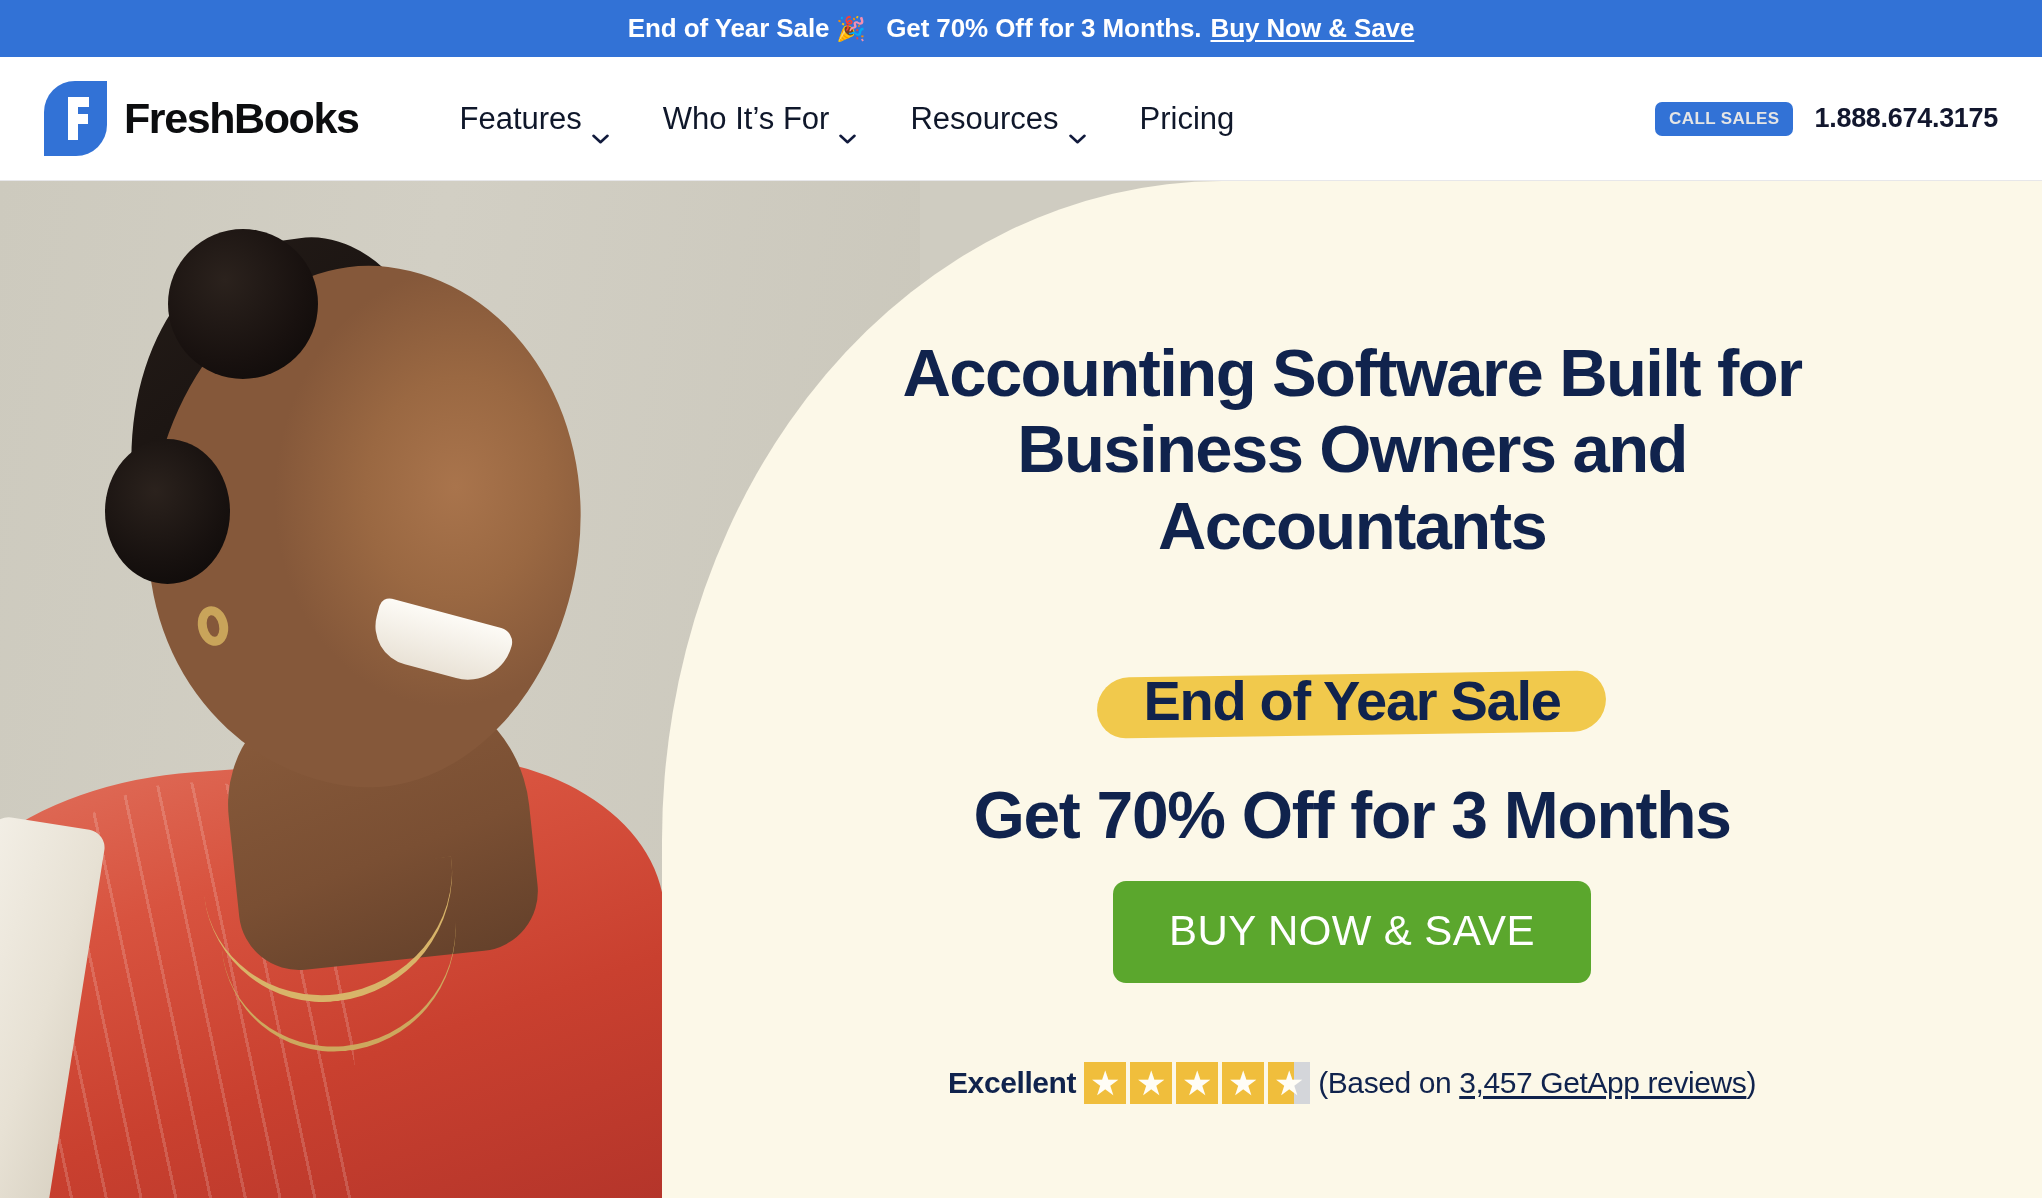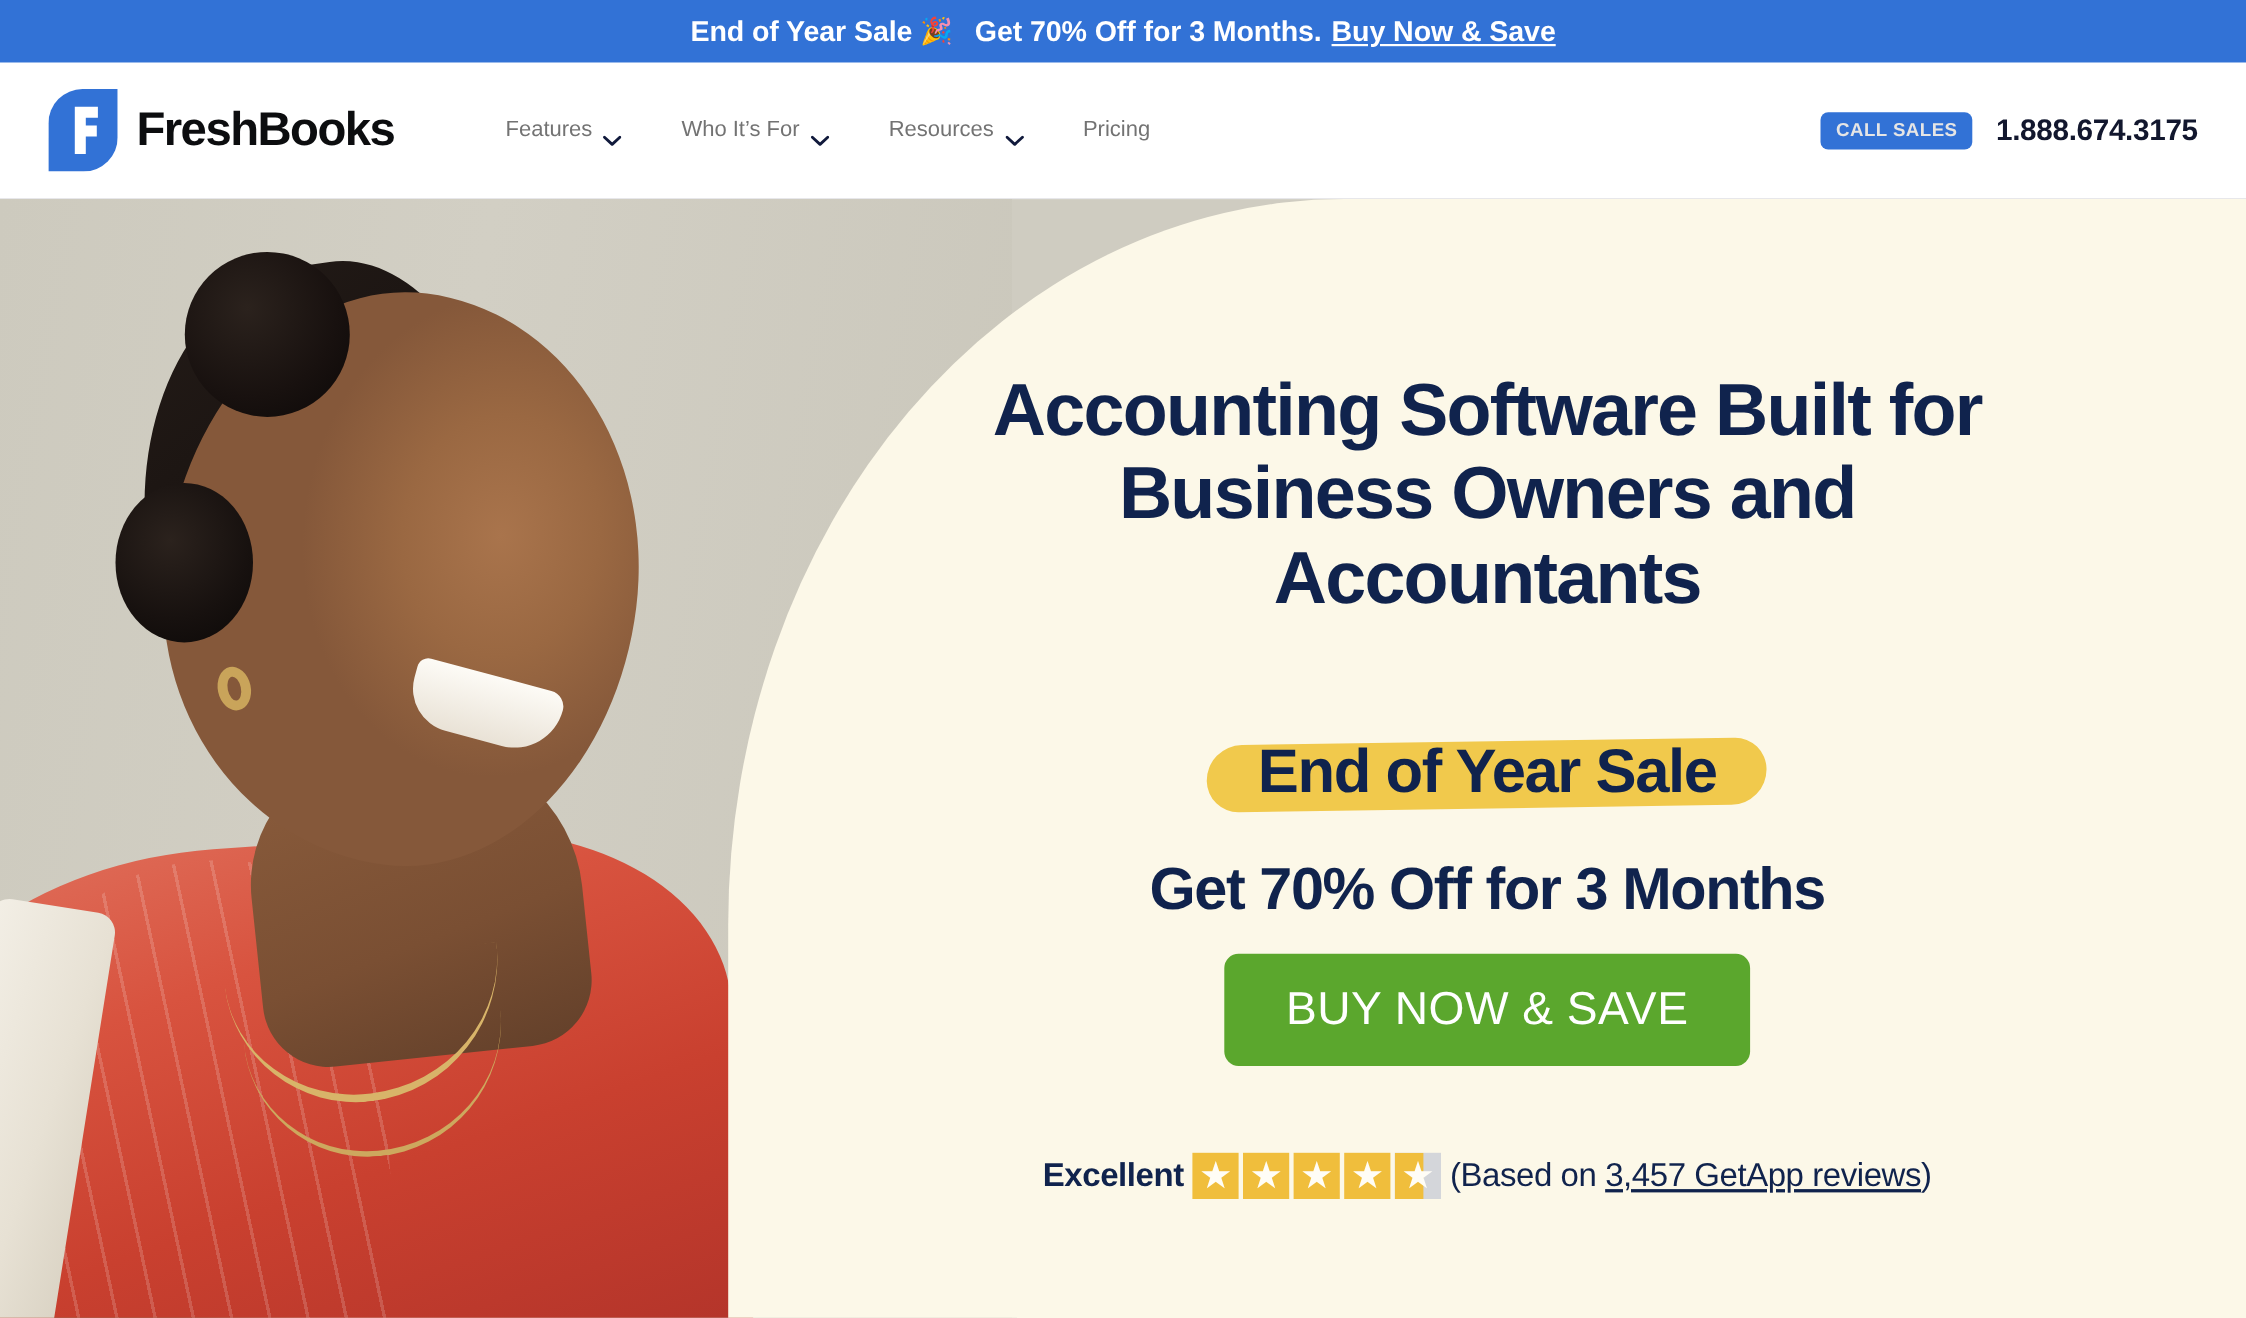--- a/index.html
+++ b/index.html
@@ -59,22 +59,22 @@
   .main-nav {
     display: flex;
     align-items: center;
     gap: 0;
     margin-left: 74px;
   }
   .nav-item {
     display: flex;
     align-items: center;
     gap: 10px;
-    font-size: 20px;
-    color: #737373;
+    font-size: 31px;
+    color: #0f172a;
     padding: 10px 27px;
     cursor: pointer;
     white-space: nowrap;
   }
   .chevron {
     width: 17px; height: 10px;
     display: inline-block;
     position: relative;
     top: 2px;
   }
@@ -277,21 +277,21 @@
     position: relative;
     z-index: 1;
     font-size: 56px;
     font-weight: 700;
     color: #10234d;
     letter-spacing: -1.3px;
     padding: 0 12px;
   }
   .hero-offer {
     margin-top: 44px;
-    font-size: 54px;
+    font-size: 66px;
     font-weight: 700;
     color: #10234d;
     letter-spacing: -1.3px;
   }
   .hero-cta {
     margin-top: 28px;
     background: #5BA72D;
     color: #ffffff;
     border: none;
     border-radius: 13px;

